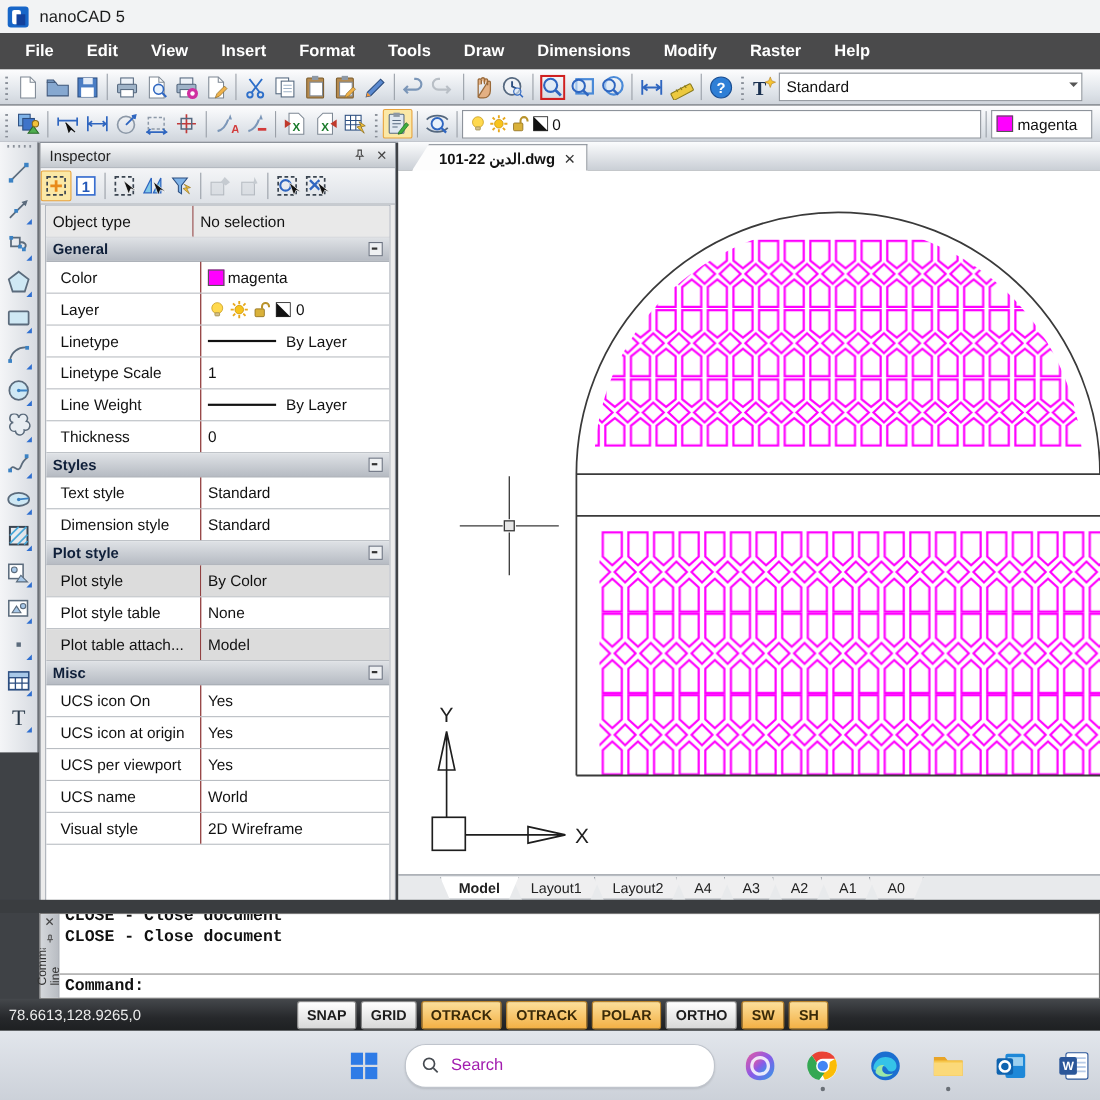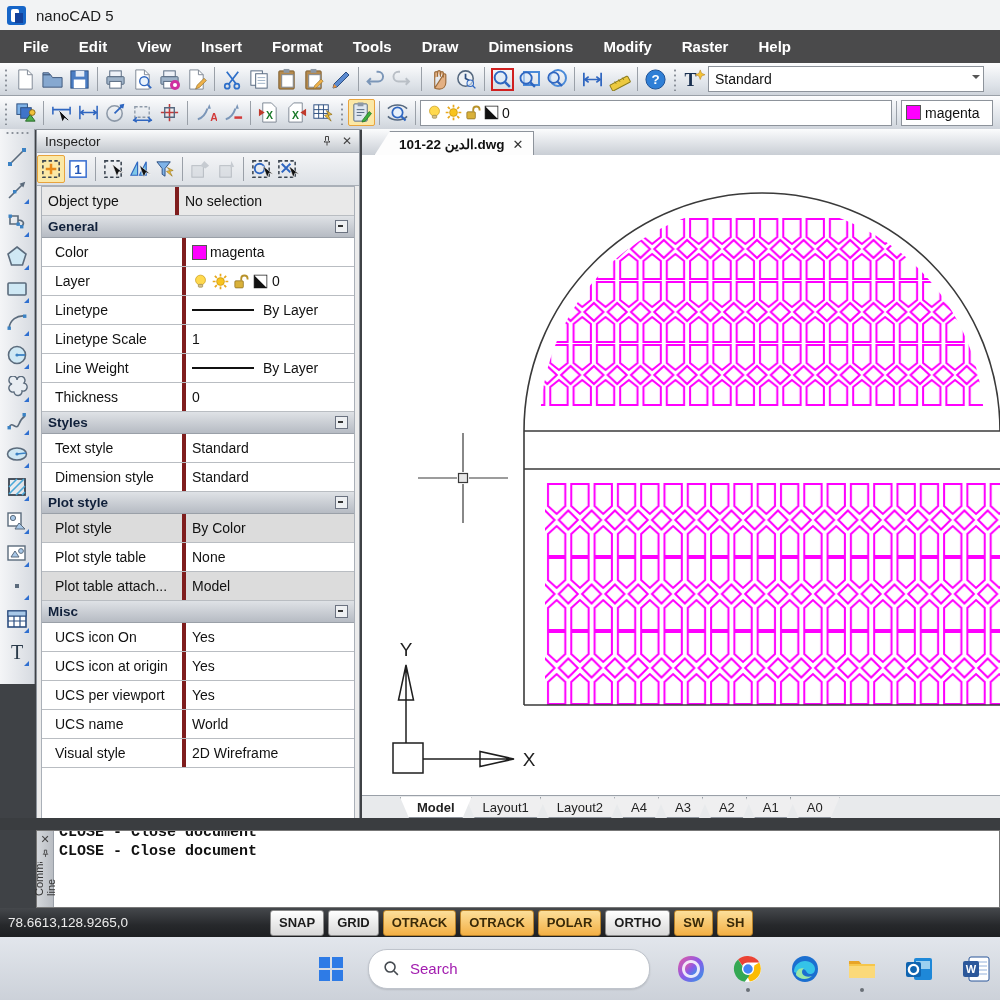--- a/index.html
+++ b/index.html
@@ -39,21 +39,21 @@
   .lbtn .fly{position:absolute;right:2px;bottom:2px;width:0;height:0;border-left:5px solid transparent;border-bottom:5px solid #2f6fd0;}
   
   #inspector{left:36px;top:129px;width:324px;height:699px;background:#ececec;border:1px solid #8d939b;box-sizing:border-box;}
   #insp-head{height:22px;background:linear-gradient(#fafbfc,#c4c9cf);display:flex;align-items:center;border-bottom:1px solid #aab0b8;}
   #insp-title{font-size:13.5px;color:#222;margin-left:8px;flex:1;}
   .insp-hbtn{width:16px;height:16px;display:flex;align-items:center;justify-content:center;color:#444;font-size:12px;margin-right:4px;}
   #insp-tools{height:32px;display:flex;align-items:center;border-bottom:1px solid #aab0b8;background:linear-gradient(#f4f5f7,#dde1e6);}
   #insp-tools .tbtn{width:26px;height:26px;}
   #insp-grid{position:absolute;left:4px;right:4px;top:56px;bottom:2px;background:#fff;border:1px solid #aab0b8;overflow:hidden;}
   .prow{display:flex;height:28px;border-bottom:1px solid #b9bdc2;font-size:14px;color:#111;align-items:stretch;}
-  .prow .pl{width:127px;border-right:4px solid #7f1d1d;display:flex;align-items:center;padding-left:13px;}
+  .prow .pl{width:127px;border-right:1px solid #7f1d1d;display:flex;align-items:center;padding-left:13px;}
   .prow .pv{flex:1;display:flex;align-items:center;padding-left:6px;gap:3px;}
   .prow.first .pl,.prow.first .pv{background:#e9e9e9;}
   .prow.first .pl{padding-left:6px;}
   .prow.shaded .pl,.prow.shaded .pv{background:#dcdcdc;}
   .sechead{height:21px;background:linear-gradient(#dfe2e6,#b6bbc3);border-bottom:1px solid #9aa0a8;display:flex;align-items:center;font-size:13.5px;font-weight:bold;color:#10203a;padding-left:6px;}
   .sechead .minus{margin-left:auto;margin-right:6px;width:11px;height:11px;border:1px solid #6b7280;background:#eef0f2;position:relative;}
   .sechead .minus:before{content:"";position:absolute;left:2px;top:4px;width:5px;height:1.5px;background:#333;}
   .linesample{display:inline-block;width:62px;height:1.5px;background:#111;margin-right:6px;}
   .mini{width:17px;height:17px;}
   
@@ -909,20 +909,21 @@
           <path d="M9 3h6v8l3 3H6l3-3zM12 14v7" stroke="#444" stroke-width="2.4" fill="none"></path>
         </svg>
       </span>
     <span id="cmdlabel">Command line</span>
   </div>
   <div id="cmdmain">
     <div id="cmdhist">
       <div>CLOSE - Close document</div>
       <div>CLOSE - Close document</div>
     </div>
+    <div id="cmdprompt">Command:</div>
   </div>
 </div>
 
 <div id="statusbar" class="abs">
   <span id="coords">78.6613,128.9265,0</span>
   <span class="stgl" data-on="false">SNAP</span>
   <span class="stgl" data-on="false">GRID</span>
   <span class="stgl" data-on="true">OTRACK</span>
   <span class="stgl" data-on="true">OTRACK</span>
   <span class="stgl" data-on="true">POLAR</span>

